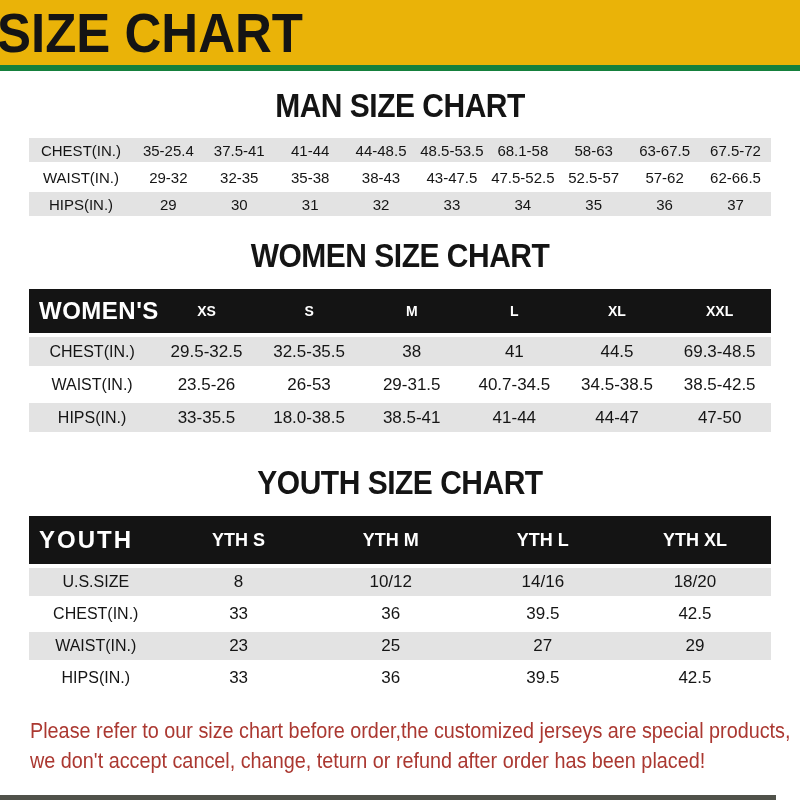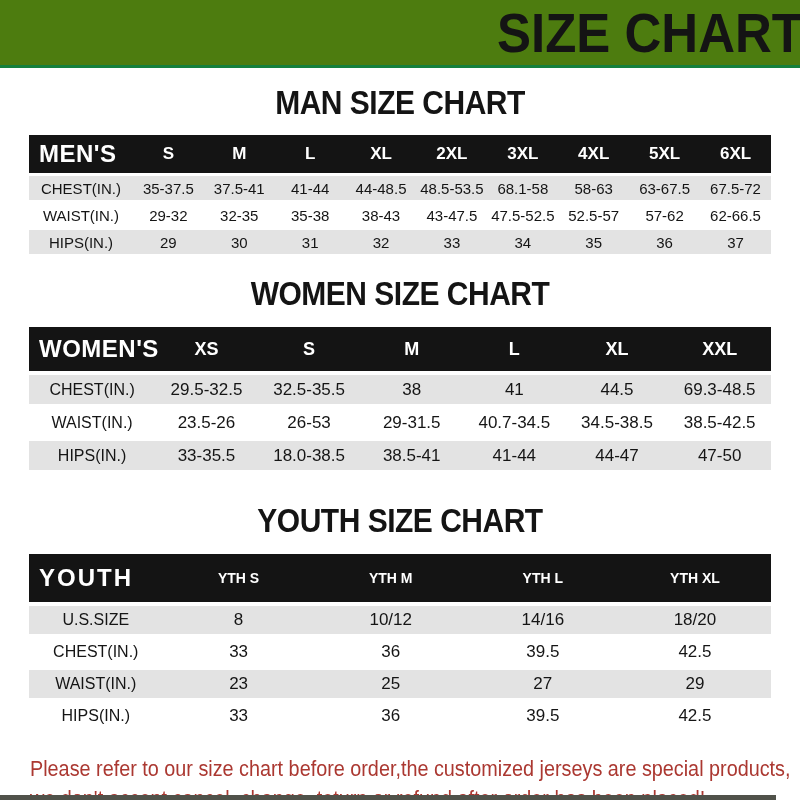--- a/index.html
+++ b/index.html
@@ -2,22 +2,22 @@
 <html><head>
 <meta charset="utf-8">
 <style>
   html,body{margin:0;padding:0;background:#ffffff;}
   #stage{
     position:relative;width:800px;height:800px;overflow:hidden;background:#ffffff;
     font-family:"Liberation Sans","DejaVu Sans",sans-serif;color:#111;
   }
   
   .banner{
-    height:65px;background:#4d7c0f;border-bottom:3px solid #15803d;
-    display:flex;align-items:center;justify-content:flex-end;
+    height:65px;background:#eab308;border-bottom:6px solid #15803d;
+    display:flex;align-items:center;justify-content:flex-start;
   }
   .banner .title{
     font-size:50px;font-weight:bold;color:#141414;letter-spacing:0px;
     transform:scale(1.02,1.12);transform-origin:center;
   }
   
   .section-heading{
     text-align:center;font-weight:bold;color:#141414;font-size:30px;
     letter-spacing:-0.5px;transform:scaleY(1.08);
   }
@@ -29,22 +29,22 @@
     width:742px;margin:0 auto;border-collapse:separate;table-layout:fixed;
   }
   table.men{margin-top:12px;border-spacing:0 3px;}
   table.women{margin-top:12px;border-spacing:0 4px;}
   table.youth{margin-top:12px;border-spacing:0 4px;}
   .size-table th{
     background:#141414;color:#ffffff;font-weight:bold;text-align:center;
     white-space:nowrap;overflow:visible;
   }
   table.men th{height:36px;font-size:17px;}
-  table.women th{height:42px;font-size:18px;}
-  table.youth th{height:46px;font-size:14px;}
+  table.women th{height:42px;font-size:14px;}
+  table.youth th{height:46px;font-size:18px;}
   .size-table th.brand{
     text-align:left;padding-left:10px;font-size:24px;letter-spacing:0.5px;
   }
   table.youth th.brand{letter-spacing:2px;margin-top:28px;}
   .size-table td{
     text-align:center;color:#151515;white-space:nowrap;overflow:visible;
     background:#ffffff;
   }
   table.men td{height:22px;font-size:15px;}
   table.women td{height:27px;font-size:17px;}
@@ -83,35 +83,23 @@
         <col style="width:9.55%">
         <col style="width:9.55%">
       <col style="width:9.55%">
         <col style="width:9.55%">
         <col style="width:9.55%">
       <col style="width:9.55%">
         <col style="width:9.55%">
         <col style="width:9.55%">
     </colgroup>
     <tbody>
-    <tr>
-      <th class="brand">MEN'S</th>
-      <th>S</th>
-      <th>M</th>
-      <th>L</th>
-      <th>XL</th>
-      <th>2XL</th>
-      <th>3XL</th>
-      <th>4XL</th>
-      <th>5XL</th>
-      <th>6XL</th>
-    </tr>
     <tr class="gray">
       <td class="rlabel">CHEST(IN.)</td>
-      <td>35-37.5</td>
+      <td>35-25.4</td>
       <td>37.5-41</td>
       <td>41-44</td>
       <td>44-48.5</td>
       <td>48.5-53.5</td>
       <td>68.1-58</td>
       <td>58-63</td>
       <td>63-67.5</td>
       <td>67.5-72</td>
     </tr>
     <tr>

